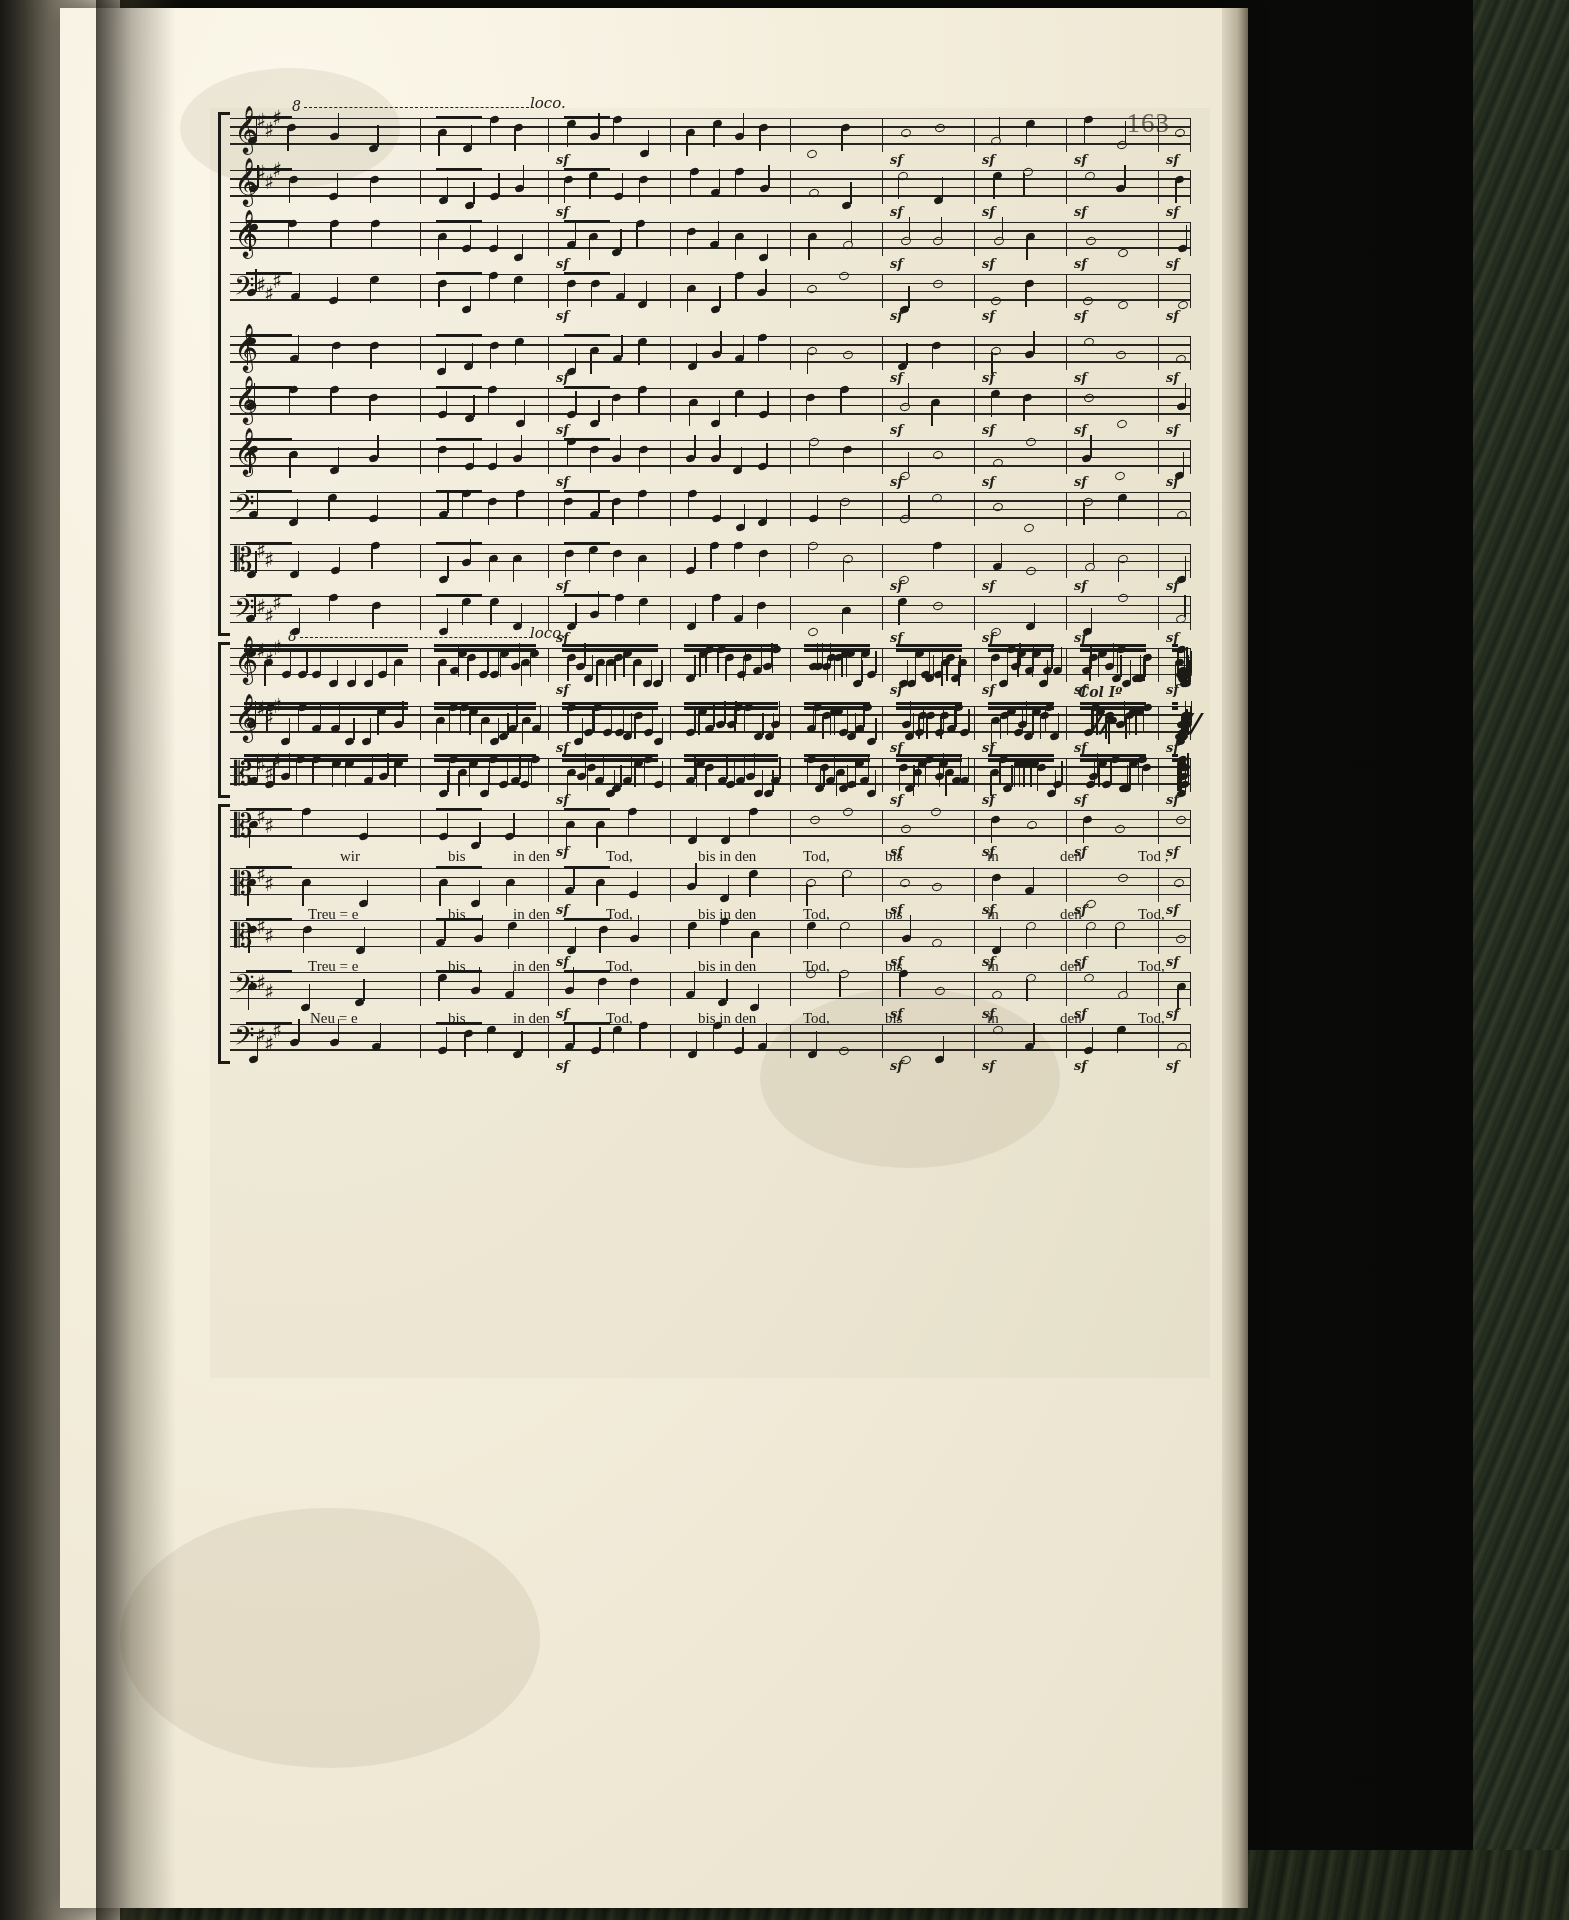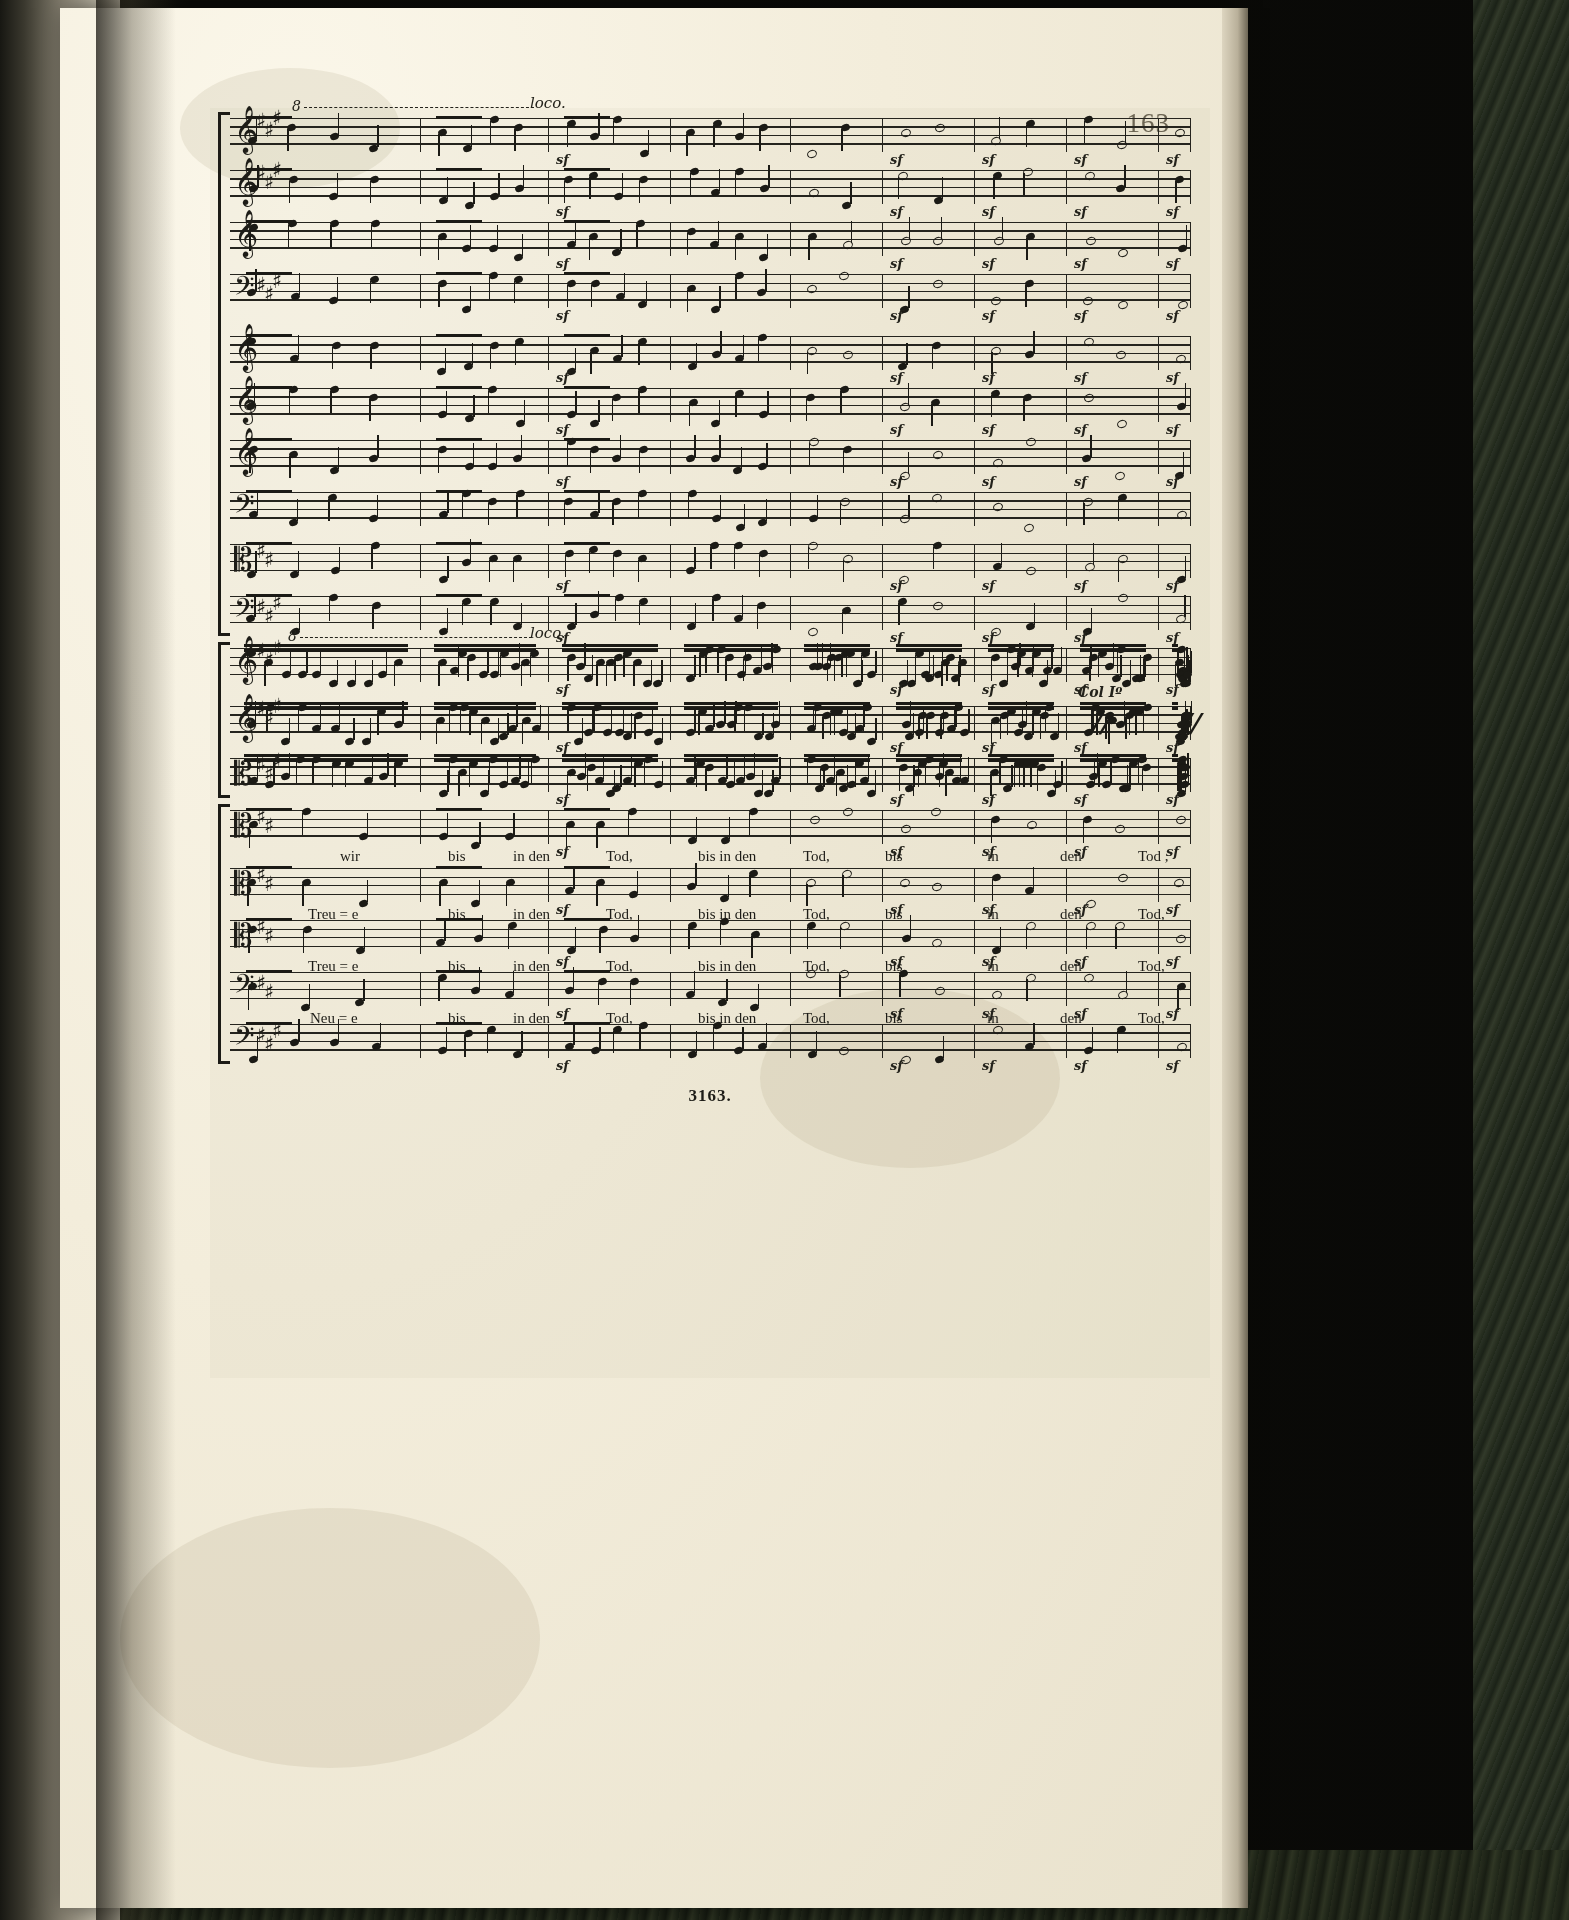--- a/index.html
+++ b/index.html
@@ -1954,19 +1954,18 @@
         <div class="lyric" style="left: 80px; top: 892px;">Neu = e</div>
         <div class="lyric" style="left: 218px; top: 892px;">bis</div>
         <div class="lyric" style="left: 283px; top: 892px;">in den</div>
         <div class="lyric" style="left: 376px; top: 892px;">Tod,</div>
         <div class="lyric" style="left: 468px; top: 892px;">bis in den</div>
         <div class="lyric" style="left: 573px; top: 892px;">Tod,</div>
         <div class="lyric" style="left: 655px; top: 892px;">bis</div>
         <div class="lyric" style="left: 757px; top: 892px;">in</div>
         <div class="lyric" style="left: 830px; top: 892px;">den</div>
         <div class="lyric" style="left: 908px; top: 892px;">Tod,</div>
-        <div class="platenum" style="top: 968px;">3163.</div>
       </div>
   </div>
 
   <div class="page-edge-right"></div>
   <div class="gutter-shadow"></div>
 </div>
 
 </body></html>

